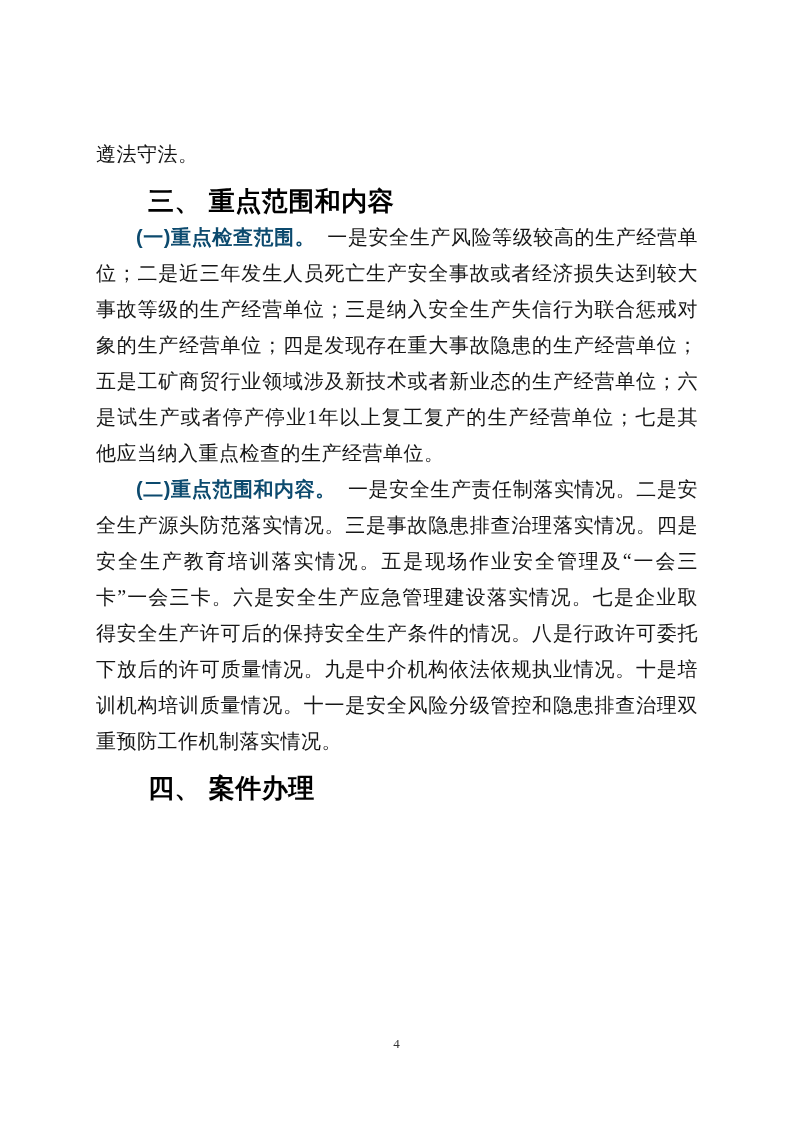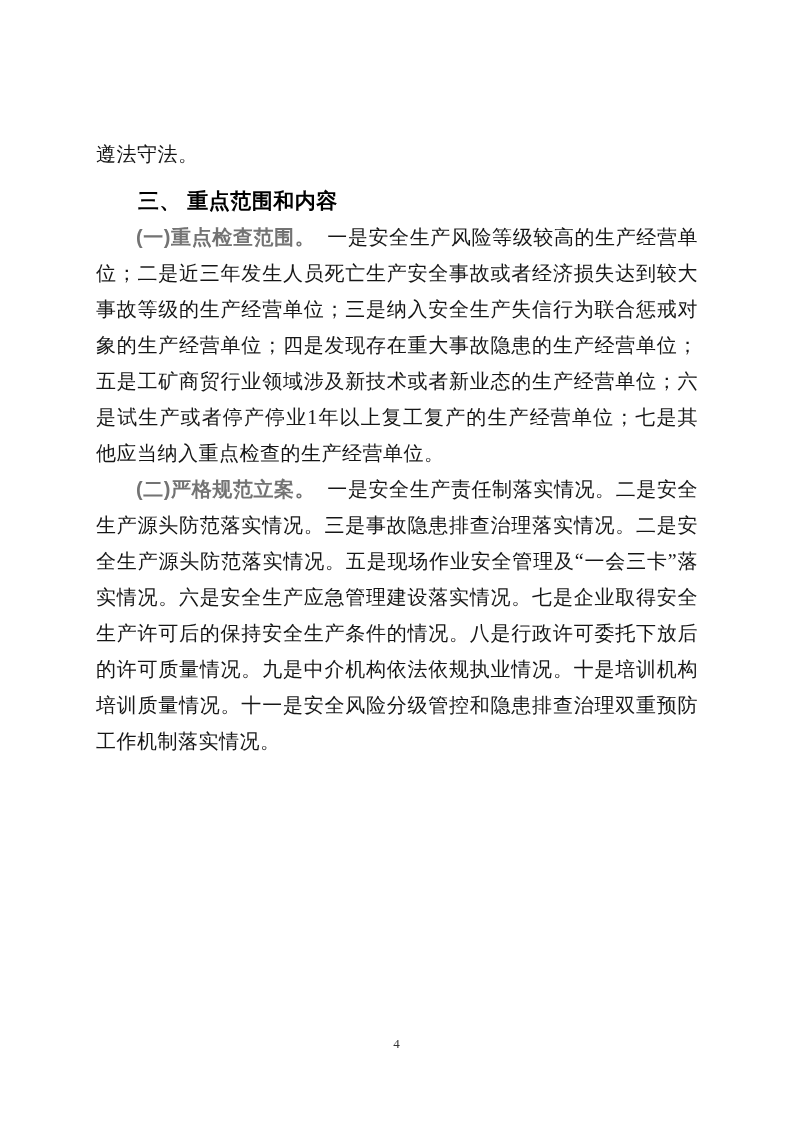--- a/index.html
+++ b/index.html
@@ -27,31 +27,31 @@
     text-align: justify;
     text-justify: inter-character;
     letter-spacing: 0.5px;
     color: #161616;
   }
   .indent { text-indent: 2em; }
   .no-indent { text-indent: 0; }
   .heading {
     font-family: "Liberation Sans", "DejaVu Sans", sans-serif;
     font-weight: bold;
-    font-size: 21px;
+    font-size: 26px;
     line-height: 36px;
     color: #000000;
     text-indent: 2em;
     margin-top: 11px;
     letter-spacing: 0.5px;
   }
   .lead {
     font-family: "Liberation Sans", "DejaVu Sans", sans-serif;
     font-weight: bold;
-    color: #737373;
+    color: #0c4a6e;
     margin-right: 0.6em;
   }
   .footer {
     position: absolute;
     left: 0;
     right: 0;
     bottom: 70px;
     text-align: center;
   }
   .page-number {
@@ -65,22 +65,23 @@
 
 <div class="page">
   <div class="content">
 
     <p class="body-par no-indent">遵法守法。</p>
 
     <h2 class="heading">三、 重点范围和内容</h2>
 
     <p class="body-par indent"><span class="lead">(一)重点检查范围。</span><span>一是安全生产风险等级较高的生产经营单位；二是近三年发生人员死亡生产安全事故或者经济损失达到较大事故等级的生产经营单位；三是纳入安全生产失信行为联合惩戒对象的生产经营单位；四是发现存在重大事故隐患的生产经营单位；五是工矿商贸行业领域涉及新技术或者新业态的生产经营单位；六是试生产或者停产停业1年以上复工复产的生产经营单位；七是其他应当纳入重点检查的生产经营单位。</span></p>
 
-    <p class="body-par indent"><span class="lead">(二)严格规范立案。</span><span>一是安全生产责任制落实情况。二是安全生产源头防范落实情况。三是事故隐患排查治理落实情况。二是安全生产源头防范落实情况。五是现场作业安全管理及“一会三卡”落实情况。六是安全生产应急管理建设落实情况。七是企业取得安全生产许可后的保持安全生产条件的情况。八是行政许可委托下放后的许可质量情况。九是中介机构依法依规执业情况。十是培训机构培训质量情况。十一是安全风险分级管控和隐患排查治理双重预防工作机制落实情况。</span></p>
+    <p class="body-par indent"><span class="lead">(二)重点范围和内容。</span><span>一是安全生产责任制落实情况。二是安全生产源头防范落实情况。三是事故隐患排查治理落实情况。四是安全生产教育培训落实情况。五是现场作业安全管理及“一会三卡”一会三卡。六是安全生产应急管理建设落实情况。七是企业取得安全生产许可后的保持安全生产条件的情况。八是行政许可委托下放后的许可质量情况。九是中介机构依法依规执业情况。十是培训机构培训质量情况。十一是安全风险分级管控和隐患排查治理双重预防工作机制落实情况。</span></p>
 
+    <h2 class="heading">四、 案件办理</h2>
 
 
 
   </div>
 
   <div class="footer">
     <span class="page-number">4</span>
   </div>
 </div>
 

